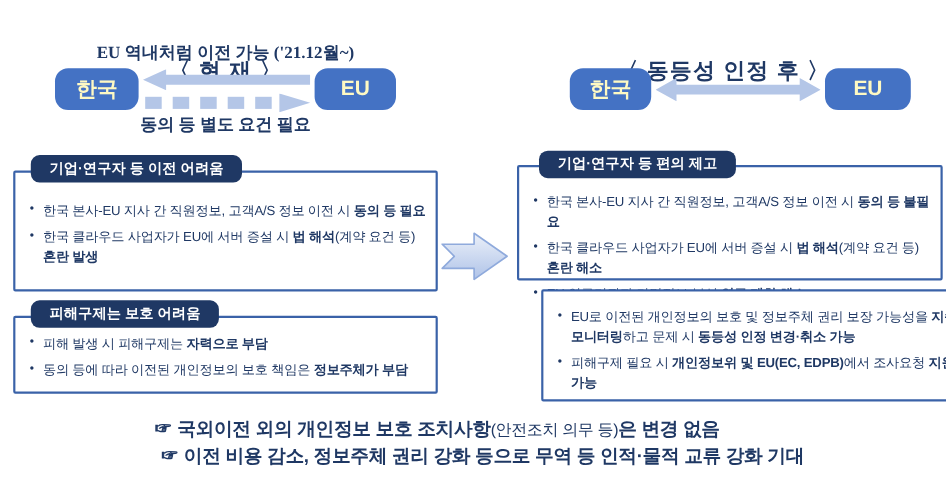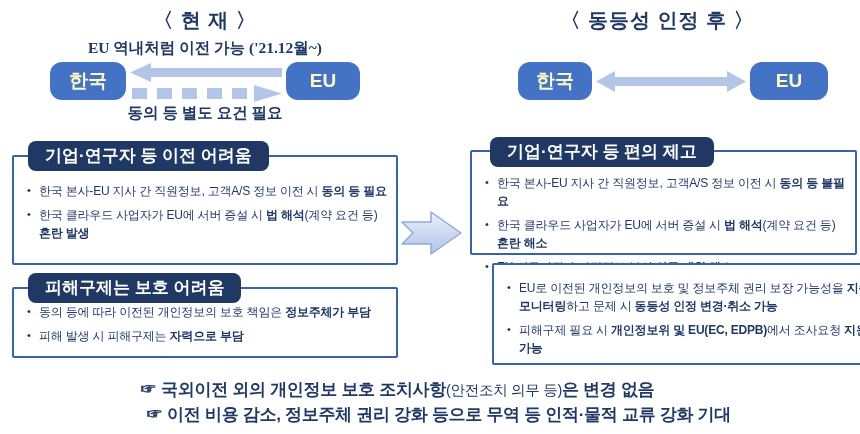--- a/index.html
+++ b/index.html
@@ -8,32 +8,32 @@
     --content-border-blue:#3A62A8;
     --tab-navy:#1F3864;
     --arrow-light-blue:#B4C6E7;
     --transition-arrow-border:#8FAADC;
   }
   html,body{margin:0;padding:0;background:#fff;}
   .canvas{
     position:relative;width:860px;height:434px;background:#ffffff;
     font-family:"Liberation Sans", sans-serif;color:var(--navy);overflow:hidden;
   }
-  .title{position:absolute;font-weight:bold;font-size:20px;text-align:center;letter-spacing:1px;}
+  .title{position:absolute;font-weight:bold;font-size:20px;text-align:center;letter-spacing:1px;margin-top:44px;}
   .arrow-label{position:absolute;font-weight:bold;font-size:15.5px;text-align:center;white-space:nowrap;font-family:Liberation Serif, serif;}
   .country-box{
     position:absolute;background:var(--country-box-blue);color:#fef9c3;font-weight:bold;
     font-size:19px;border-radius:12px;display:flex;align-items:center;justify-content:center;
   }
   .content-box{
     position:absolute;background:#fff;border:2px solid var(--content-border-blue);
     border-radius:2px;z-index:1;
   }
   .tab{
-    position:absolute;background:var(--tab-navy);color:#fff;font-weight:bold;font-size:17px;
+    position:absolute;background:var(--tab-navy);color:#fff;font-weight:bold;font-size:13px;
     border-radius:8px;padding:5px 17px;white-space:nowrap;z-index:2;line-height:1.15;
   }
   ul.bullets{list-style:none;margin:0;padding:0;position:absolute;left:12px;right:6px;}
   ul.bullets li{
     position:relative;padding-left:13px;font-size:12px;line-height:1.5;
     margin-bottom:6px;letter-spacing:-0.2px;
   }
   ul.bullets li::before{content:"•";position:absolute;left:1px;top:0;font-size:11px;}
   .b{font-weight:bold;}
   .u{text-decoration:underline;}
@@ -77,22 +77,22 @@
   <div class="content-box" style="left:12px;top:155px;width:382px;height:106px">
     <ul class="bullets" style="top:25px">
         <li><span>한국 본사-EU 지사 간 직원정보, 고객A/S 정보 이전 시 </span><span class="b">동의 등 필요</span></li>
         <li><span>한국 클라우드 사업자가 EU에 서버 증설 시 </span><span class="b">법 해석</span><span>(계약 요건 등) </span><span class="b">혼란 발생</span></li>
       </ul>
   </div>
   <div class="tab" style="left:28px;top:141px">기업·연구자 등 이전 어려움</div>
 
   <div class="content-box" style="left:12px;top:287px;width:382px;height:67px">
     <ul class="bullets" style="top:14px">
+        <li><span>피해 발생 시 피해구제는 </span><span class="b">자력으로 부담</span></li>
         <li><span>동의 등에 따라 이전된 개인정보의 보호 책임은 </span><span class="b">정보주체가 부담</span></li>
-        <li><span>피해 발생 시 피해구제는 </span><span class="b">자력으로 부담</span></li>
       </ul>
   </div>
   <div class="tab" style="left:28px;top:273px">피해구제는 보호 어려움</div>
 
   <svg class="arrow-svg" style="left:400px;top:209px" width="64" height="48" viewBox="0 0 64 48">
     <defs>
       <linearGradient id="tg" x1="0" y1="0" x2="0" y2="1">
         <stop offset="0" stop-color="#EBF0F9"></stop>
         <stop offset="1" stop-color="#AFC3E8"></stop>
       </linearGradient>

